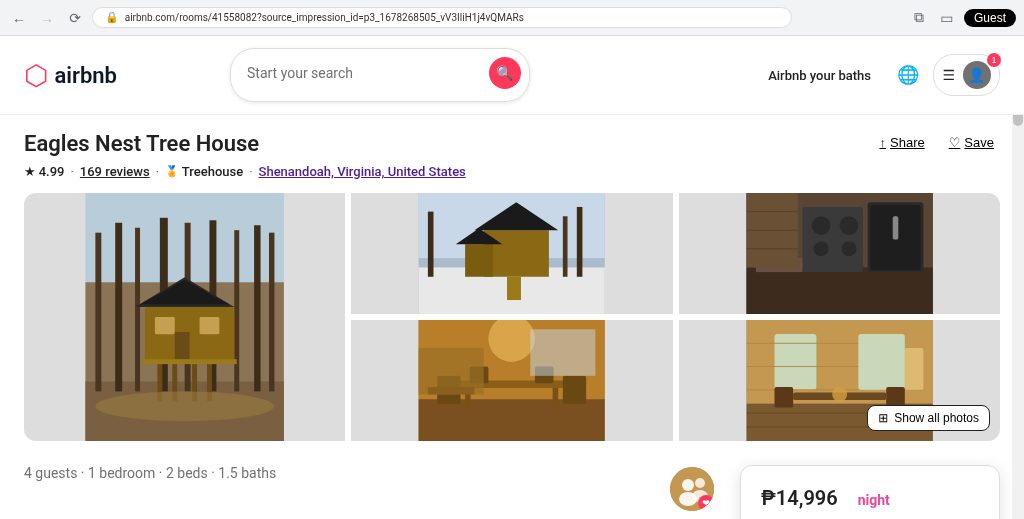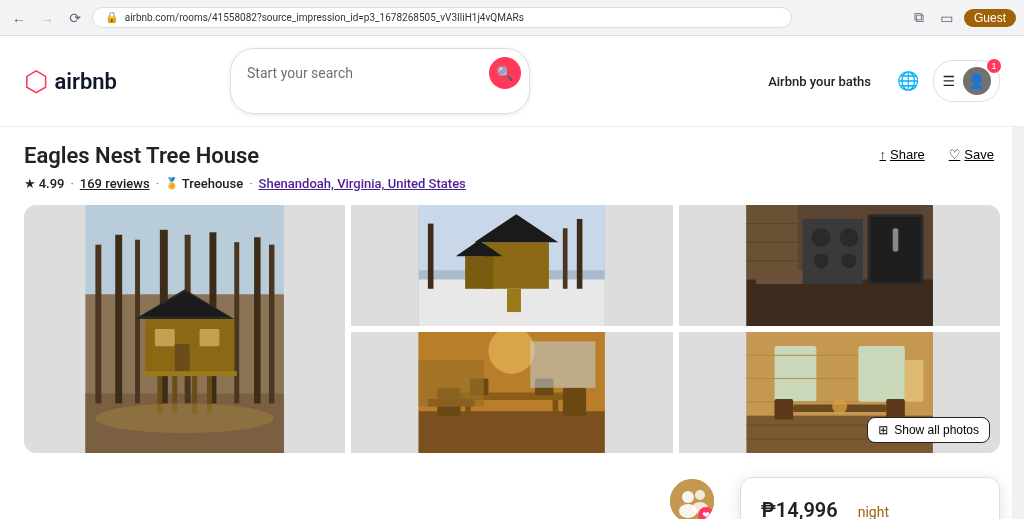--- a/index.html
+++ b/index.html
@@ -31,38 +31,38 @@
       padding: 3px 12px;
       font-size: 12px;
       color: #333;
       display: flex; align-items: center; gap: 6px;
       max-width: 700px;
     }
     .address-bar .lock-icon { color: #5f6368; font-size: 11px; }
     .address-bar .url-text { color: #333; font-size: 10px; overflow: hidden; white-space: nowrap; text-overflow: ellipsis; }
     .browser-right { display: flex; align-items: center; gap: 6px; margin-left: auto; }
     .browser-icon-btn { width: 22px; height: 22px; background: transparent; border: none; cursor: pointer; color: #5f6368; font-size: 14px; display: flex; align-items: center; justify-content: center; border-radius: 50%; }
-    .guest-btn { background: #a16207; color: #fff; border: none; border-radius: 20px; padding: 2px 10px; font-size: 12px; cursor: pointer; }
+    .guest-btn { background: #000000; color: #fff; border: none; border-radius: 20px; padding: 2px 10px; font-size: 12px; cursor: pointer; }
 
     
     .airbnb-header {
       display: flex;
       align-items: center;
       padding: 12px 24px;
       border-bottom: 1px solid #eee;
       position: sticky; top: 0; background: #fff; z-index: 100;
     }
     .airbnb-logo { display: flex; align-items: center; gap: 6px; text-decoration: none; }
     .airbnb-logo-icon { color: #FF385C; font-size: 28px; }
     .airbnb-logo-text { color: #0f172a; font-size: 22px; font-weight: 600; text-align: right; }
     .search-bar {
       margin: 0 auto;
       border: 1px solid #ddd;
       border-radius: 24px;
-      padding: 8px 8px 24px 16px;
+      padding: 8px 8px 12px 16px;
       display: flex; align-items: center; gap: 8px;
       box-shadow: 0 1px 4px rgba(0,0,0,0.1);
       width: 300px;
       cursor: pointer;
     }
     .search-bar-text { flex: 1; color: #717171; font-size: 14px; }
     .search-btn {
       background: #FF385C;
       border: none;
       border-radius: 50%;
@@ -167,21 +167,21 @@
     .booking-widget {
       width: 260px;
       border: 1px solid #ddd;
       border-radius: 12px;
       padding: 20px;
       box-shadow: 0 4px 16px rgba(0,0,0,0.12);
       flex-shrink: 0;
     }
     .price-row { display: flex; align-items: baseline; gap: 20px; margin-bottom: 12px; }
     .price-amount { font-size: 20px; font-weight: 600; }
-    .price-night { font-size: 14px; color: #a16207; }
+    .price-night { font-size: 14px; color: #ec4899; font-weight: bold; }
     .widget-rating { display: flex; align-items: center; gap: 4px; font-size: 12px; }
     .widget-reviews { text-decoration: underline; cursor: pointer; color: #222; }
 
     
     .page-wrapper { position: relative; overflow: hidden; }
     .scrollbar-area { position: absolute; right: 0; top: 36px; bottom: 0; width: 12px; background: #f1f1f1; }
     .scrollbar-thumb-el { position: absolute; right: 1px; top: 0; width: 10px; height: 90px; background: #c1c1c1; border-radius: 5px; }
   </style>
 </head>
 <body>
@@ -420,20 +420,21 @@
           <span>Show all photos</span>
         </button>
       </div>
     </div>
 
     <div class="bottom-section">
 
       <div class="listing-info">
         <div class="hosting-header">
           <div>
+            <p class="hosting-details">4 guests · 1 bedroom · 2 beds · 1.5 baths</p>
           </div>
           <div class="host-avatar">
             <svg width="48" height="48" viewBox="0 0 48 48" xmlns="http://www.w3.org/2000/svg">
               <circle cx="24" cy="24" r="24" fill="#C49850"></circle>
 
               <circle cx="18" cy="18" r="6" fill="#fff" opacity="0.9"></circle>
               <ellipse cx="18" cy="32" rx="9" ry="7" fill="#fff" opacity="0.9"></ellipse>
               <circle cx="30" cy="16" r="5" fill="#fff" opacity="0.8"></circle>
               <ellipse cx="30" cy="29" rx="8" ry="6" fill="#fff" opacity="0.8"></ellipse>
             </svg>

